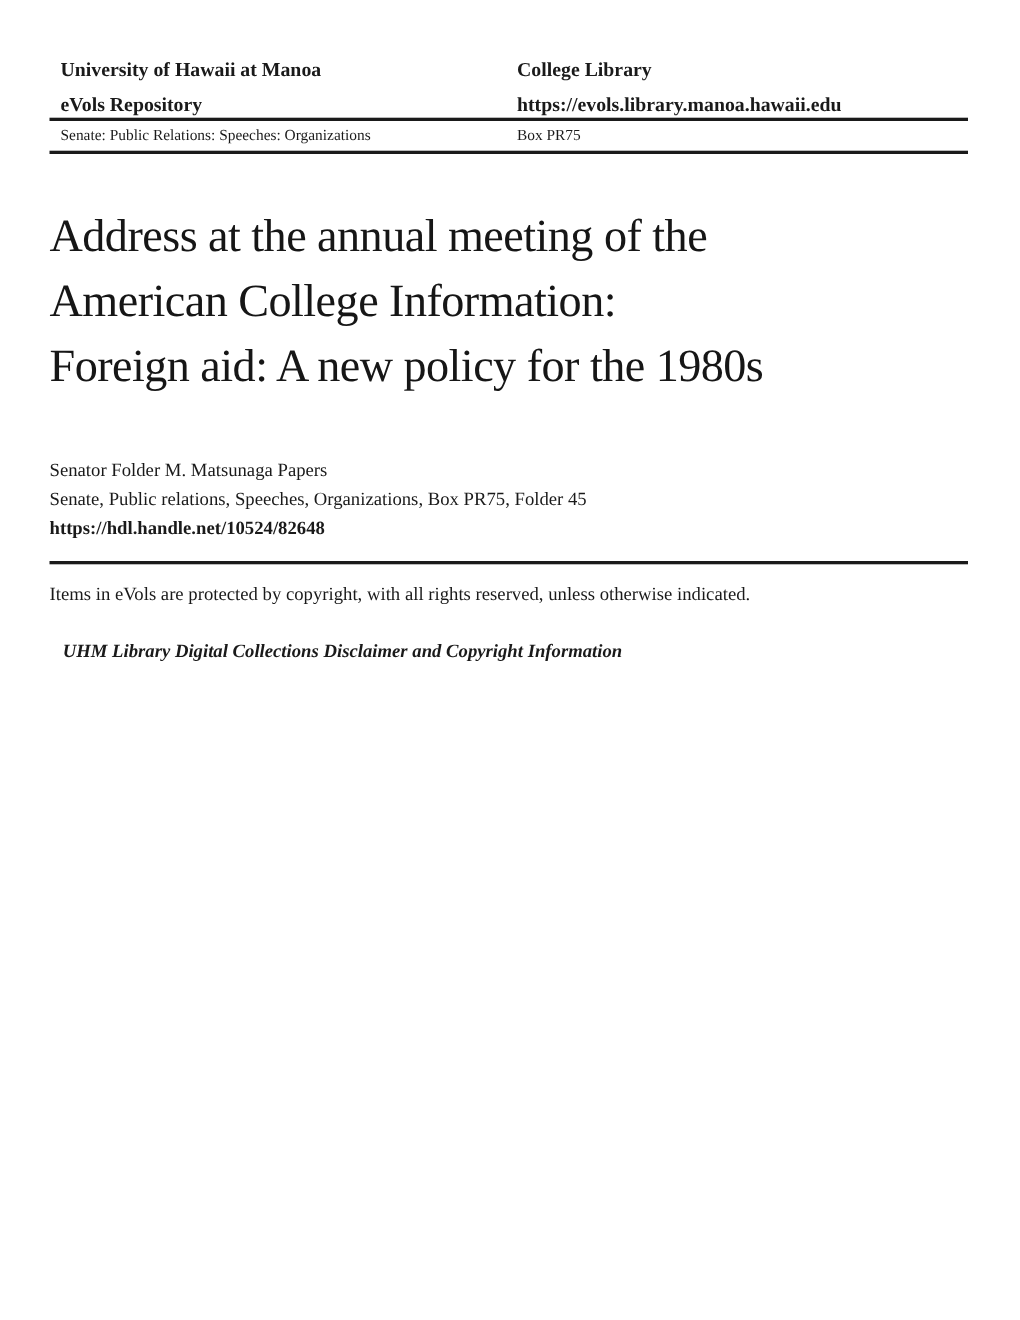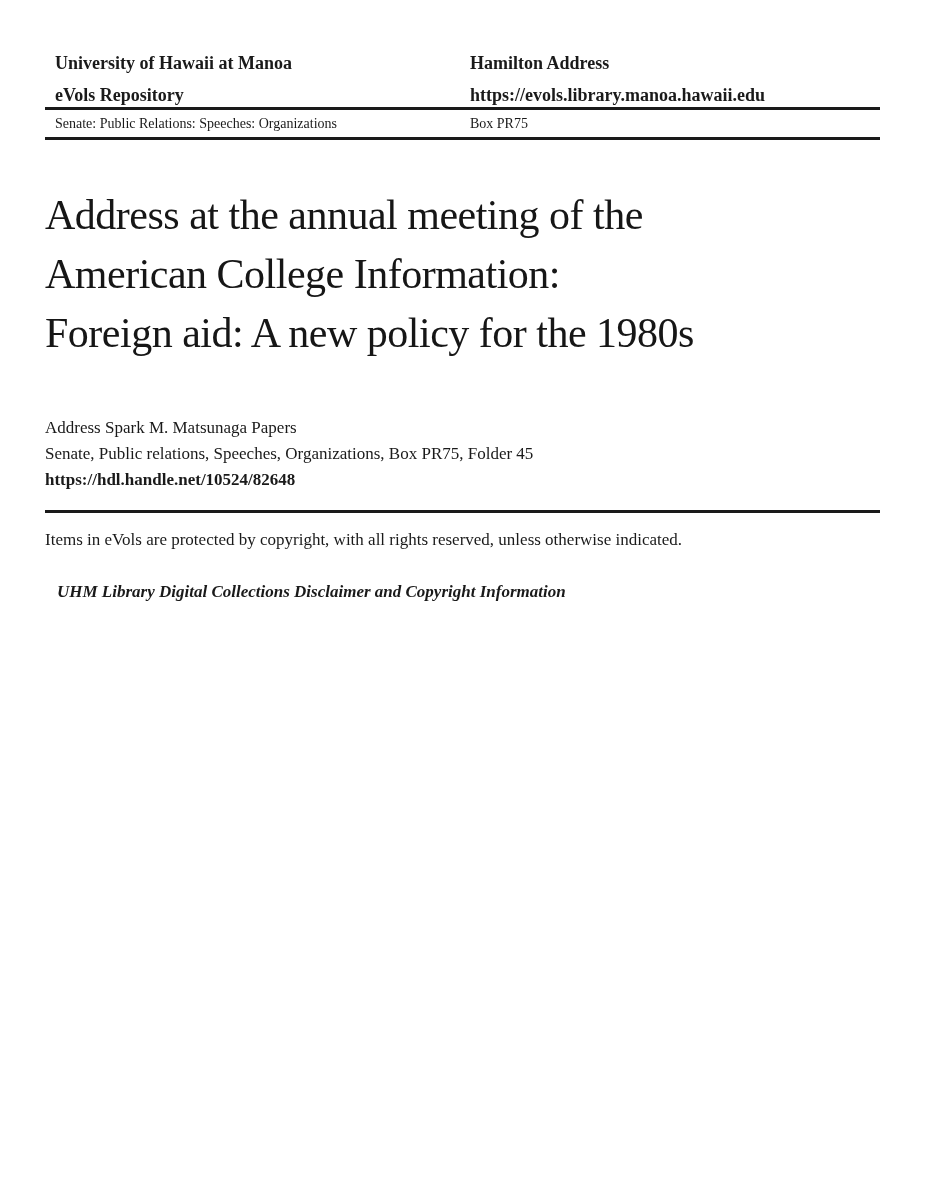--- a/index.html
+++ b/index.html
@@ -97,42 +97,42 @@
     font-style: italic;
   }
 </style>
 </head>
 <body>
 
 <div class="page">
 
   <div class="header-table">
     <div class="cell">University of Hawaii at Manoa</div>
-    <div class="cell">Hamilton Address</div>
+    <div class="cell">College Library</div>
     <div class="cell">eVols Repository</div>
     <div class="cell">https://evols.library.manoa.hawaii.edu</div>
   </div>
 
   <div class="rule rule-1"></div>
 
   <div class="sub-row">
     <div class="cell">Senate: Public Relations: Speeches: Organizations</div>
     <div class="cell">Box PR75</div>
   </div>
 
   <div class="rule rule-2"></div>
 
   <h1 class="doc-title">
     <span class="title-line">Address at the annual meeting of the</span>
     <span class="title-line">American College Information:</span>
     <span class="title-line">Foreign aid: A new policy for the 1980s</span>
   </h1>
 
   <div class="meta-block">
-    <span class="meta-line">Address Spark M. Matsunaga Papers</span>
+    <span class="meta-line">Senator Folder M. Matsunaga Papers</span>
     <span class="meta-line">Senate, Public relations, Speeches, Organizations, Box PR75, Folder 45</span>
     <a class="meta-line" href="#">https://hdl.handle.net/10524/82648</a>
   </div>
 
   <div class="rule rule-3"></div>
 
   <div class="footer">
     <div class="copyright-line">Items in eVols are protected by copyright, with all rights reserved, unless otherwise indicated.</div>
     <div class="disclaimer-line">
       <a href="#">UHM Library Digital Collections Disclaimer and Copyright Information</a>

